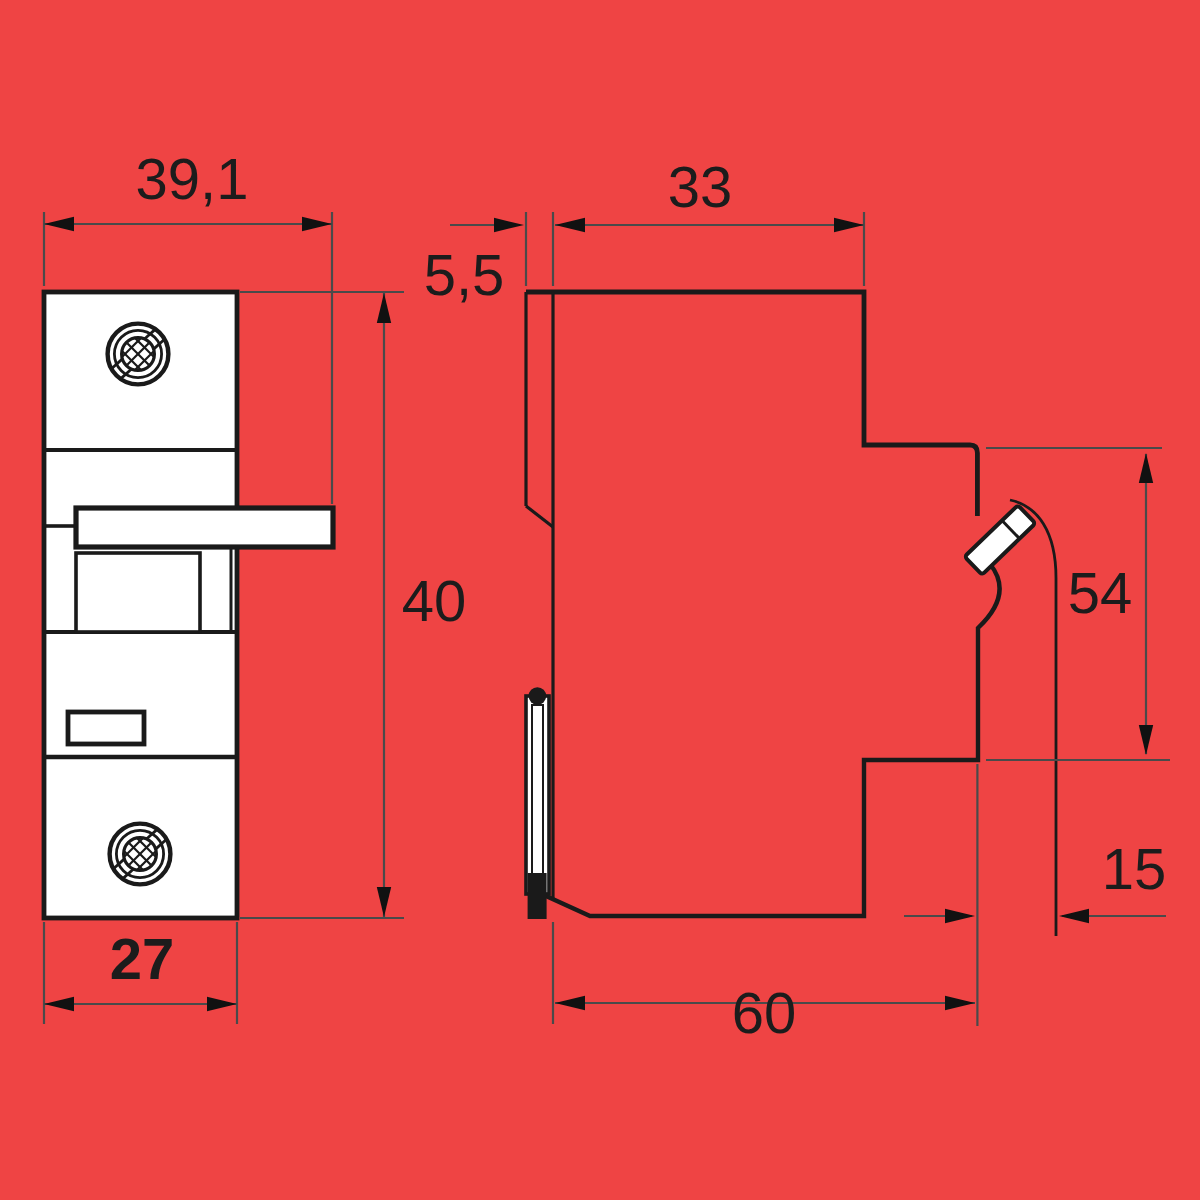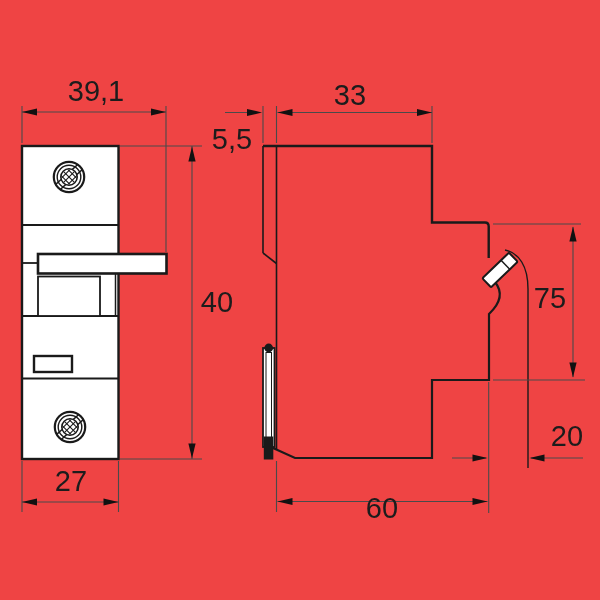--- a/index.html
+++ b/index.html
@@ -125,17 +125,17 @@
       <polygon points="118.5,502 103.5,498.4 103.5,505.6"></polygon>
       <polygon points="277.5,501.5 292.5,497.9 292.5,505.1"></polygon>
       <polygon points="487.5,501.5 472.5,497.9 472.5,505.1"></polygon>
     </g>
   </svg>
 
   <div class="dim-label" style="left:96px;top:91px;">39,1</div>
   <div class="dim-label" style="left:232px;top:95px;margin-top:44px;">5,5</div>
   <div class="dim-label" style="left:350px;top:95px;">33</div>
   <div class="dim-label" style="left:217px;top:302px;">40</div>
-  <div class="dim-label" style="left:550px;top:298px;">75</div>
-  <div class="dim-label" style="left:567px;top:436px;">20</div>
-  <div class="dim-label" style="left:71px;top:481px;">27</div>
+  <div class="dim-label" style="left:550px;top:298px;">54</div>
+  <div class="dim-label" style="left:567px;top:436px;">15</div>
+  <div class="dim-label" style="left:71px;top:481px;font-weight:bold;">27</div>
   <div class="dim-label" style="left:382px;top:508px;">60</div>
 </div>
 
 </body></html>

